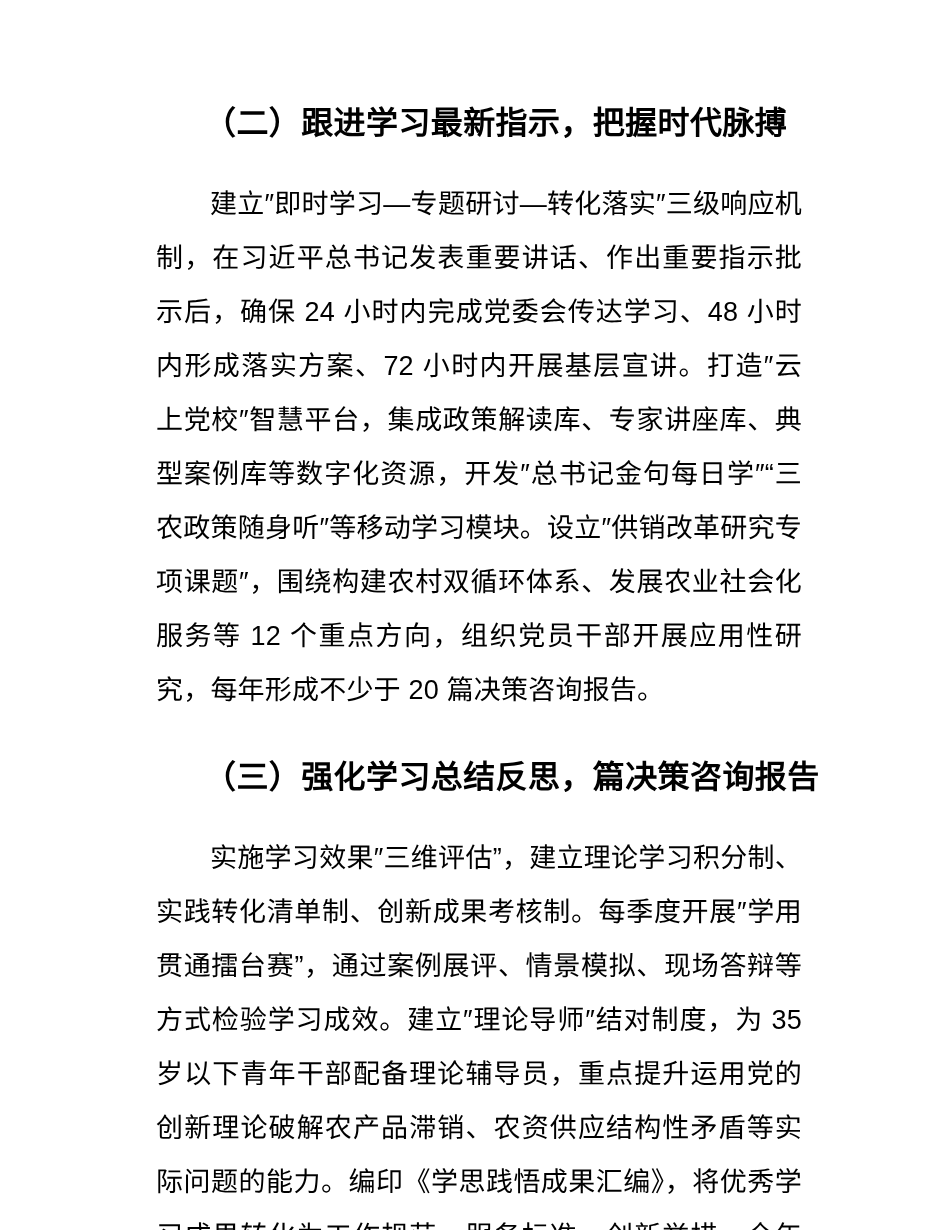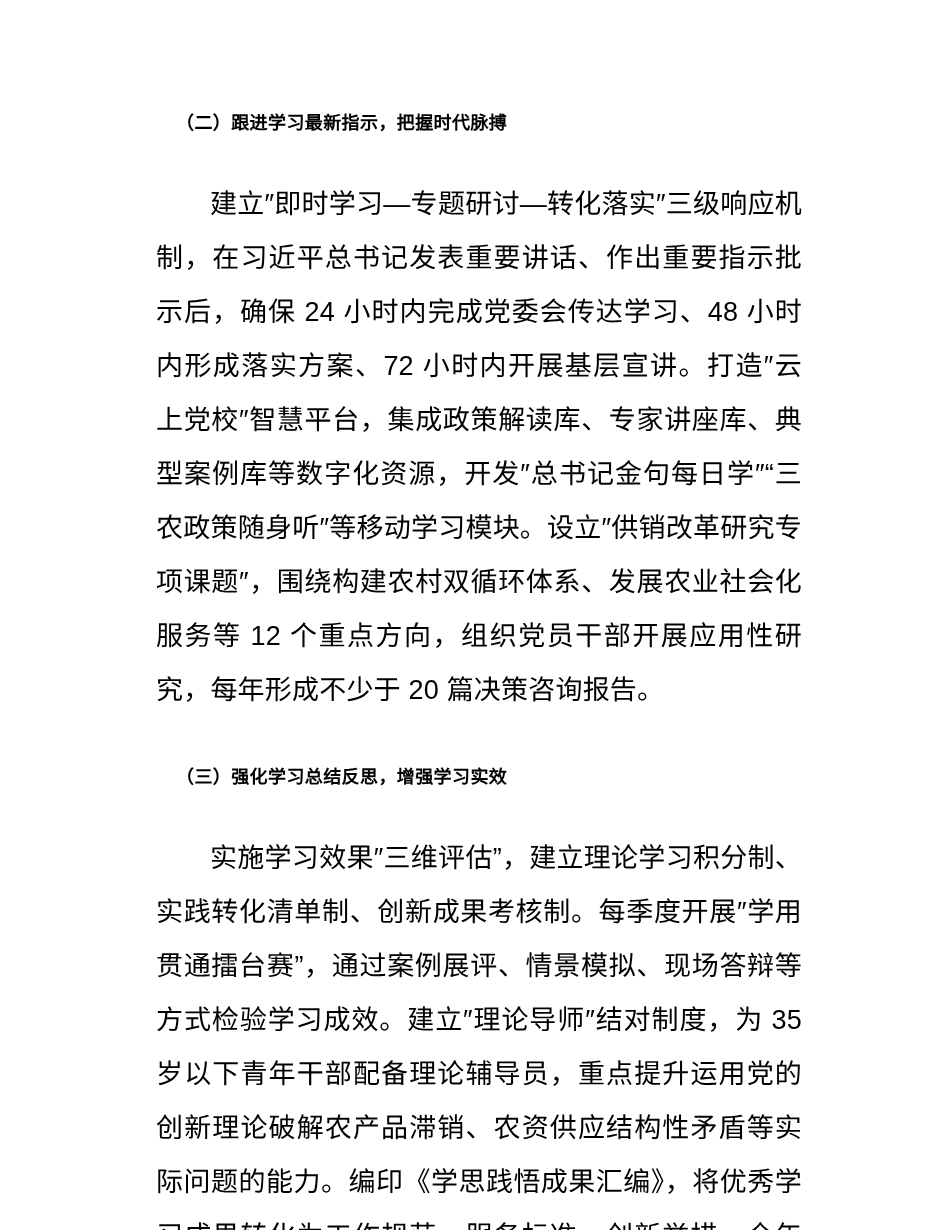--- a/index.html
+++ b/index.html
@@ -26,21 +26,21 @@
 
   .text-column {
     position: absolute;
     left: 140px;
     top: 96px;
     width: 678px;
   }
 
   
   .heading {
-    font-size: 18px;
+    font-size: 32px;
     line-height: 54px;
     text-indent: 2em;
     text-align: left;
     letter-spacing: 0.4px;
     margin: 0;
     white-space: nowrap;
   }
 
   
   .para {
@@ -64,20 +64,20 @@
   <div class="text-column">
 
     <h2 class="heading">（二）跟进学习最新指示，把握时代脉搏</h2>
 
     <div class="gap-after-heading"></div>
 
     <p class="para">建立″即时学习—专题研讨—转化落实″三级响应机制，在习近平总书记发表重要讲话、作出重要指示批示后，确保 24 小时内完成党委会传达学习、48 小时内形成落实方案、72 小时内开展基层宣讲。打造″云上党校″智慧平台，集成政策解读库、专家讲座库、典型案例库等数字化资源，开发″总书记金句每日学″“三农政策随身听″等移动学习模块。设立″供销改革研究专项课题″，围绕构建农村双循环体系、发展农业社会化服务等 12 个重点方向，组织党员干部开展应用性研究，每年形成不少于 20 篇决策咨询报告。</p>
 
     <div class="gap-after-para"></div>
 
-    <h2 class="heading">（三）强化学习总结反思，增强学习实效</h2>
+    <h2 class="heading">（三）强化学习总结反思，篇决策咨询报告</h2>
 
     <div class="gap-after-heading"></div>
 
     <p class="para">实施学习效果″三维评估”，建立理论学习积分制、实践转化清单制、创新成果考核制。每季度开展″学用贯通擂台赛”，通过案例展评、情景模拟、现场答辩等方式检验学习成效。建立″理论导师″结对制度，为 35 岁以下青年干部配备理论辅导员，重点提升运用党的创新理论破解农产品滞销、农资供应结构性矛盾等实际问题的能力。编印《学思践悟成果汇编》，将优秀学习成果转化为工作规范、服务标准、创新举措，全年计划形成 30 项可复制推广的制度成果。</p>
 
   </div>
 </div>
 
 </body></html>

